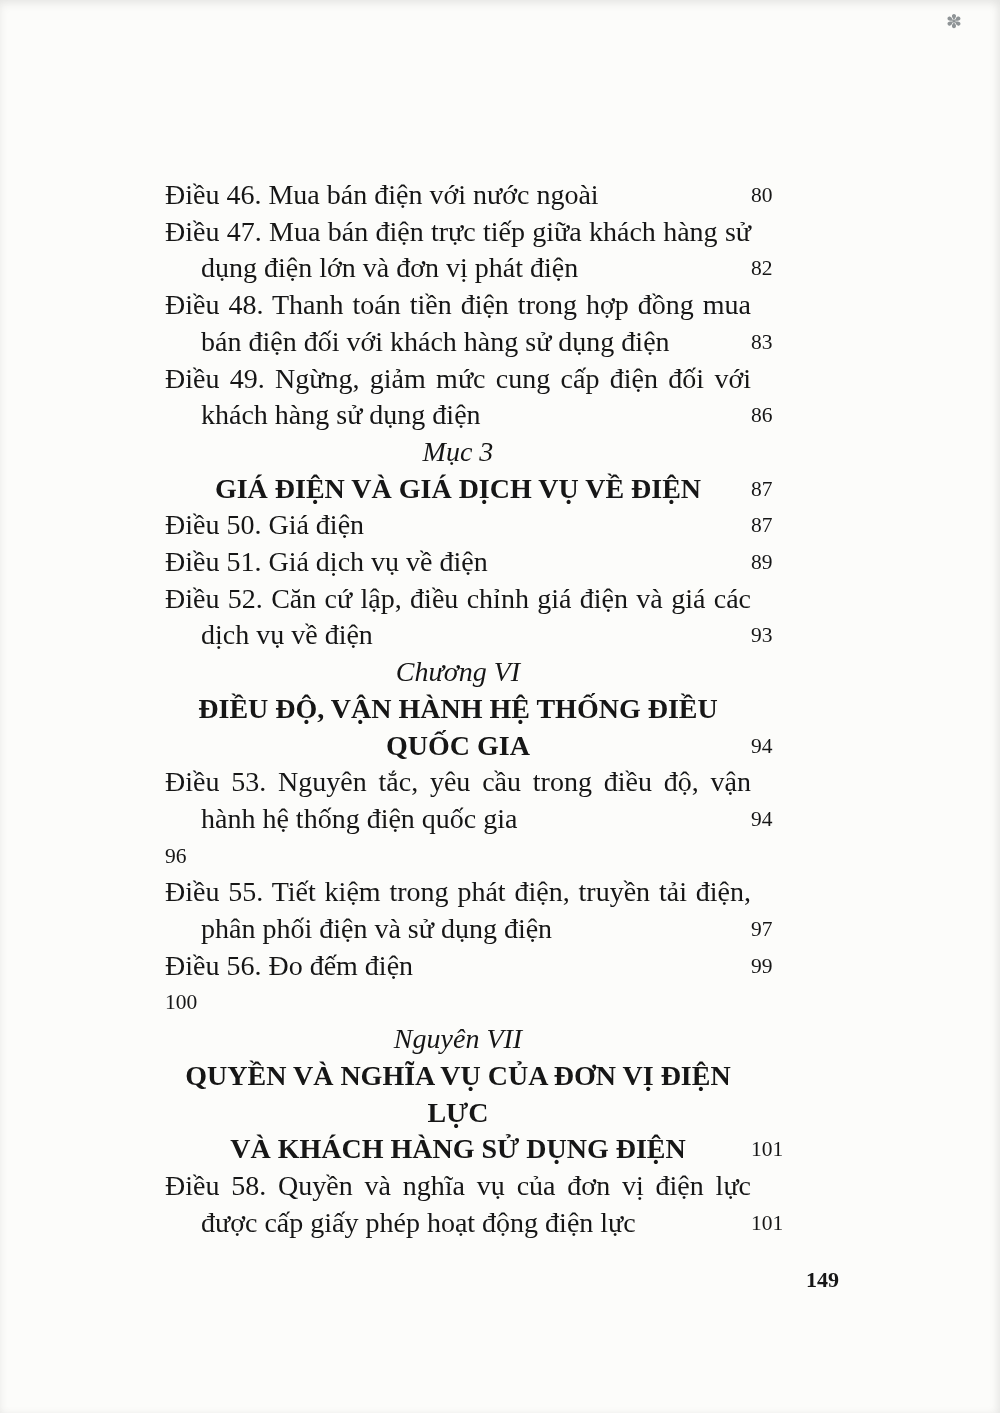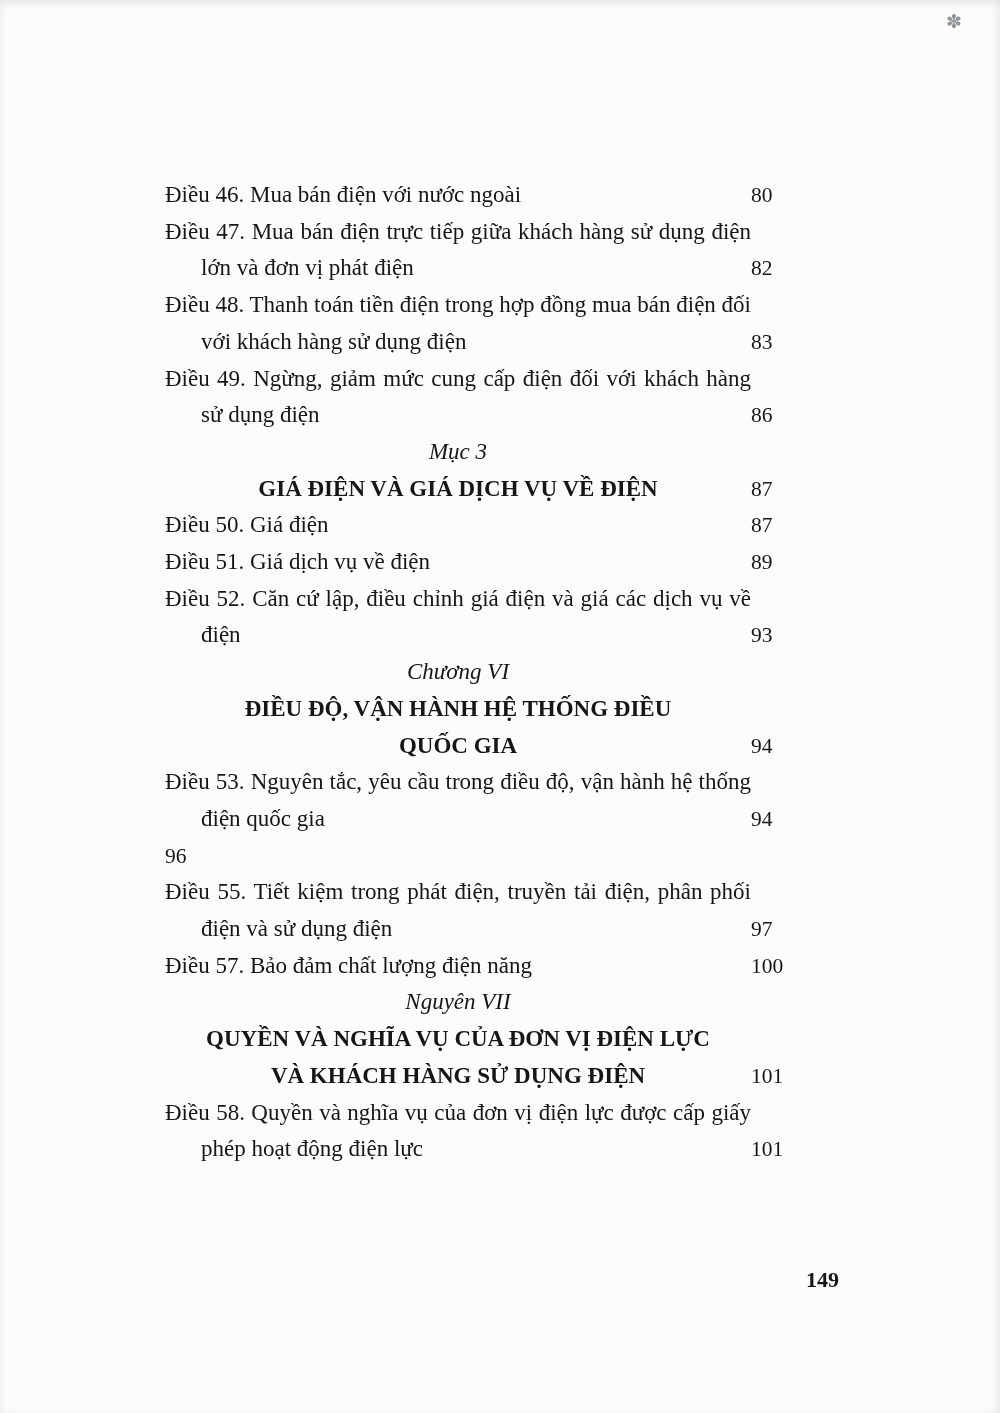--- a/index.html
+++ b/index.html
@@ -32,21 +32,21 @@
     top: 177px;
     width: 673px;
   }
   .row {
     display: flex;
     align-items: flex-end;
   }
   .row .text {
     width: 586px;
     flex: 0 0 586px;
-    font-size: 23px;
+    font-size: 28px;
     line-height: 36.7px;
     text-align: justify;
   }
   .row .pg {
     flex: 1;
     text-align: left;
     font-size: 21.5px;
     line-height: 36.7px;
   }
   .row.article .text {
@@ -128,21 +128,24 @@
         <div class="pg">94</div>
       </div>
       <div class="row article">
         <div class="pg">96</div>
       </div>
       <div class="row article">
         <div class="text">Điều 55. Tiết kiệm trong phát điện, truyền tải điện, phân phối điện và sử dụng điện</div>
         <div class="pg">97</div>
       </div>
       <div class="row article">
-        <div class="text">Điều 57. Bảo đảm chất lượng điện năng</div>
+        <div class="text">Điều 56. Đo đếm điện</div>
+        <div class="pg">99</div>
+      </div>
+      <div class="row article">
         <div class="pg">100</div>
       </div>
       <div class="row label">
         <div class="text">Nguyên VII</div>
         <div class="pg"></div>
       </div>
       <div class="row heading">
         <div class="text">QUYỀN VÀ NGHĨA VỤ CỦA ĐƠN VỊ ĐIỆN LỰC
 VÀ KHÁCH HÀNG SỬ DỤNG ĐIỆN</div>
         <div class="pg">101</div>

